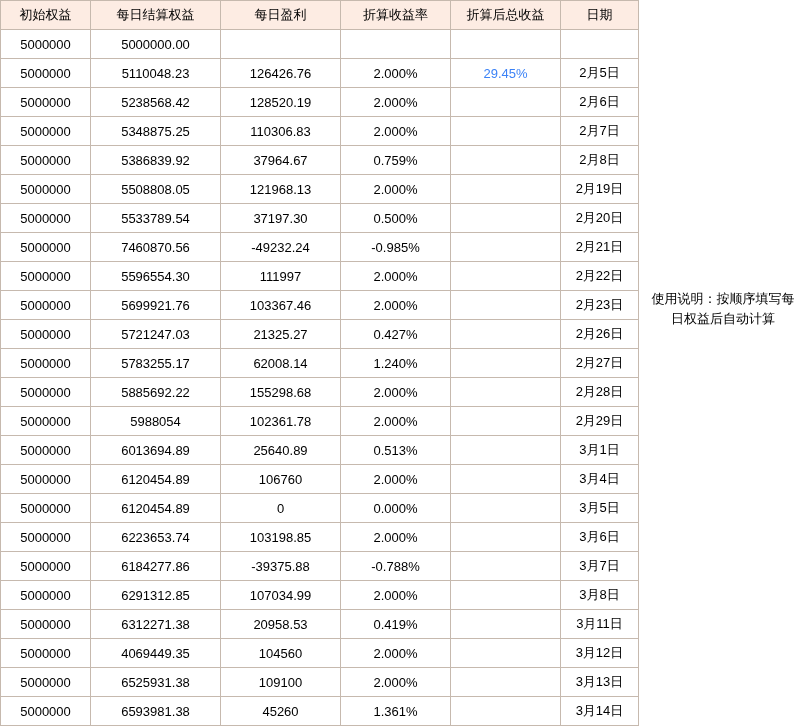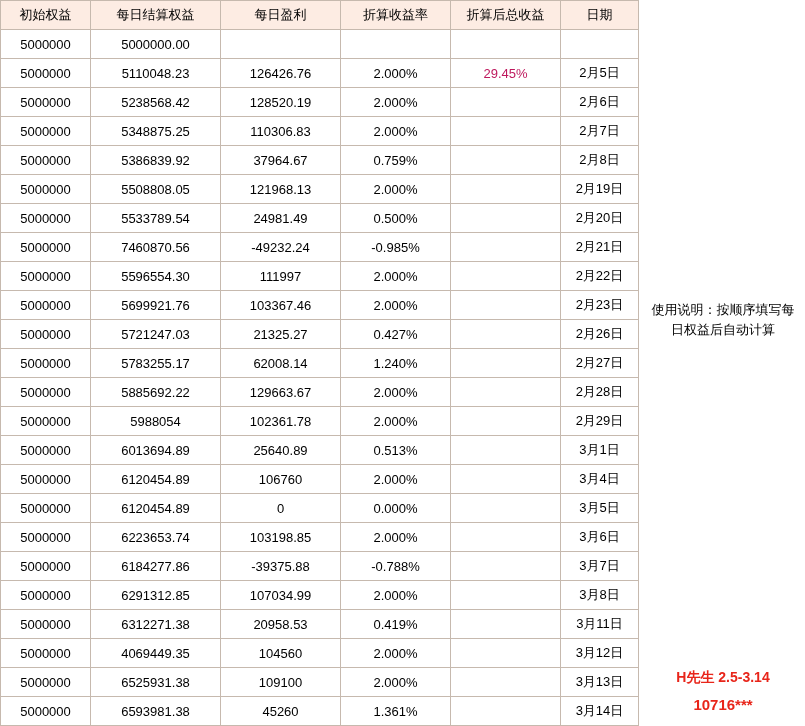--- a/index.html
+++ b/index.html
@@ -46,36 +46,36 @@
   }
   col.c0 { width: 90px; }
   col.c1 { width: 130px; }
   col.c2 { width: 120px; }
   col.c3 { width: 110px; }
   col.c4 { width: 110px; }
   col.c5 { width: 78px; }
 
   td.empty { }
   td.highlight {
-    color: #be185d;
+    color: #3b82f6;
     font-weight: bold;
     font-size: 16px;
   }
   
   #side {
     position: absolute;
     left: 641px;
     top: 0;
     width: 164px;
     height: 726px;
   }
   #note {
     position: absolute;
     left: 6px;
-    top: 300px;
+    top: 289px;
     width: 152px;
     text-align: center;
     font-size: 13px;
     line-height: 20px;
     color: #000;
   }
   #sig {
     position: absolute;
     left: 0;
     top: 663px;
@@ -157,21 +157,21 @@
           <td>5000000</td>
           <td>5508808.05</td>
           <td>121968.13</td>
           <td>2.000%</td>
           <td class="empty"></td>
           <td>2月19日</td>
         </tr>
         <tr>
           <td>5000000</td>
           <td>5533789.54</td>
-          <td>24981.49</td>
+          <td>37197.30</td>
           <td>0.500%</td>
           <td class="empty"></td>
           <td>2月20日</td>
         </tr>
         <tr>
           <td>5000000</td>
           <td>7460870.56</td>
           <td>-49232.24</td>
           <td>-0.985%</td>
           <td class="empty"></td>
@@ -205,21 +205,21 @@
           <td>5000000</td>
           <td>5783255.17</td>
           <td>62008.14</td>
           <td>1.240%</td>
           <td class="empty"></td>
           <td>2月27日</td>
         </tr>
         <tr>
           <td>5000000</td>
           <td>5885692.22</td>
-          <td>129663.67</td>
+          <td>155298.68</td>
           <td>2.000%</td>
           <td class="empty"></td>
           <td>2月28日</td>
         </tr>
         <tr>
           <td>5000000</td>
           <td>5988054</td>
           <td>102361.78</td>
           <td>2.000%</td>
           <td class="empty"></td>
@@ -303,19 +303,15 @@
           <td>45260</td>
           <td>1.361%</td>
           <td class="empty"></td>
           <td>3月14日</td>
         </tr>
       </tbody>
   </table>
 
   <div id="side">
     <div id="note">使用说明：按顺序填写每日权益后自动计算</div>
-    <div id="sig">
-      <div class="line1">H先生  2.5-3.14</div>
-      <div class="line2">10716***</div>
-    </div>
   </div>
 
 </div>
 
 </body></html>

